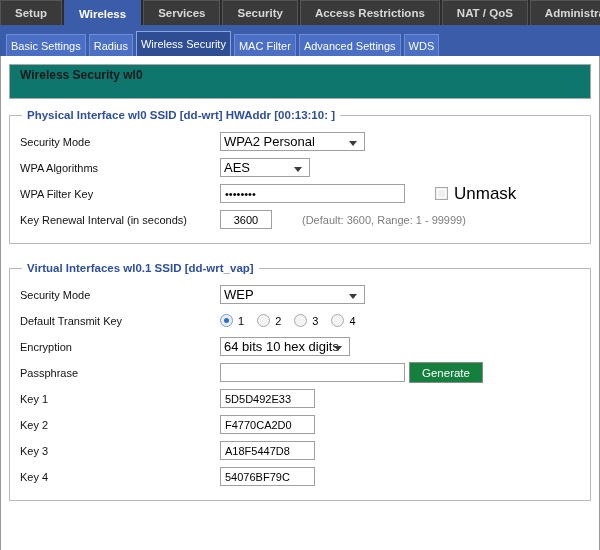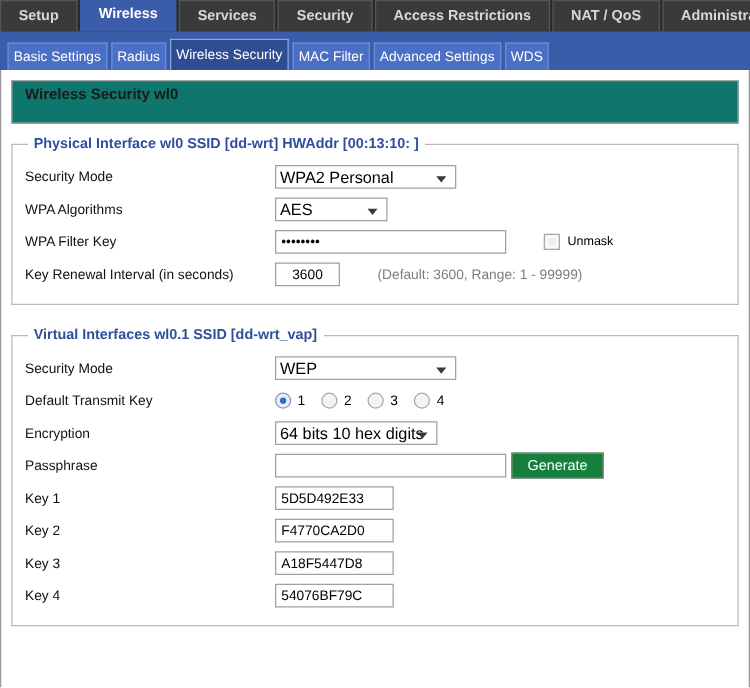--- a/index.html
+++ b/index.html
@@ -14,21 +14,21 @@
     font-size: 11px;
     color: #000000;
     overflow: hidden;
   }
 
   
   .topnav {
     height: 28px;
     background: #2b2b2b;
     display: flex;
-    align-items: flex-end;
+    align-items: flex-start;
     border-bottom: 3px solid #3b5ca8;
     box-sizing: border-box;
     position: relative;
   }
   .topnav-tab {
     height: 25px;
     line-height: 25px;
     padding: 0 14px;
     color: #d8d8d8;
     font-weight: bold;
@@ -198,21 +198,21 @@
     box-sizing: border-box;
     display: inline-block;
     position: relative;
   }
   .chkbox::after {
     content: "";
     position: absolute;
     left: 1px; top: 1px; right: 1px; bottom: 1px;
     border: 1px solid #fff;
   }
-  .chklabel { margin-left: 6px; font-size: 10px; }
+  .chklabel { margin-left: 6px; font-size: 17px; }
 
   .radios { display: flex; align-items: center; }
   .radio-item {
     display: flex;
     align-items: center;
     margin-right: 13px;
   }
   .radio {
     width: 13px;
     height: 13px;

